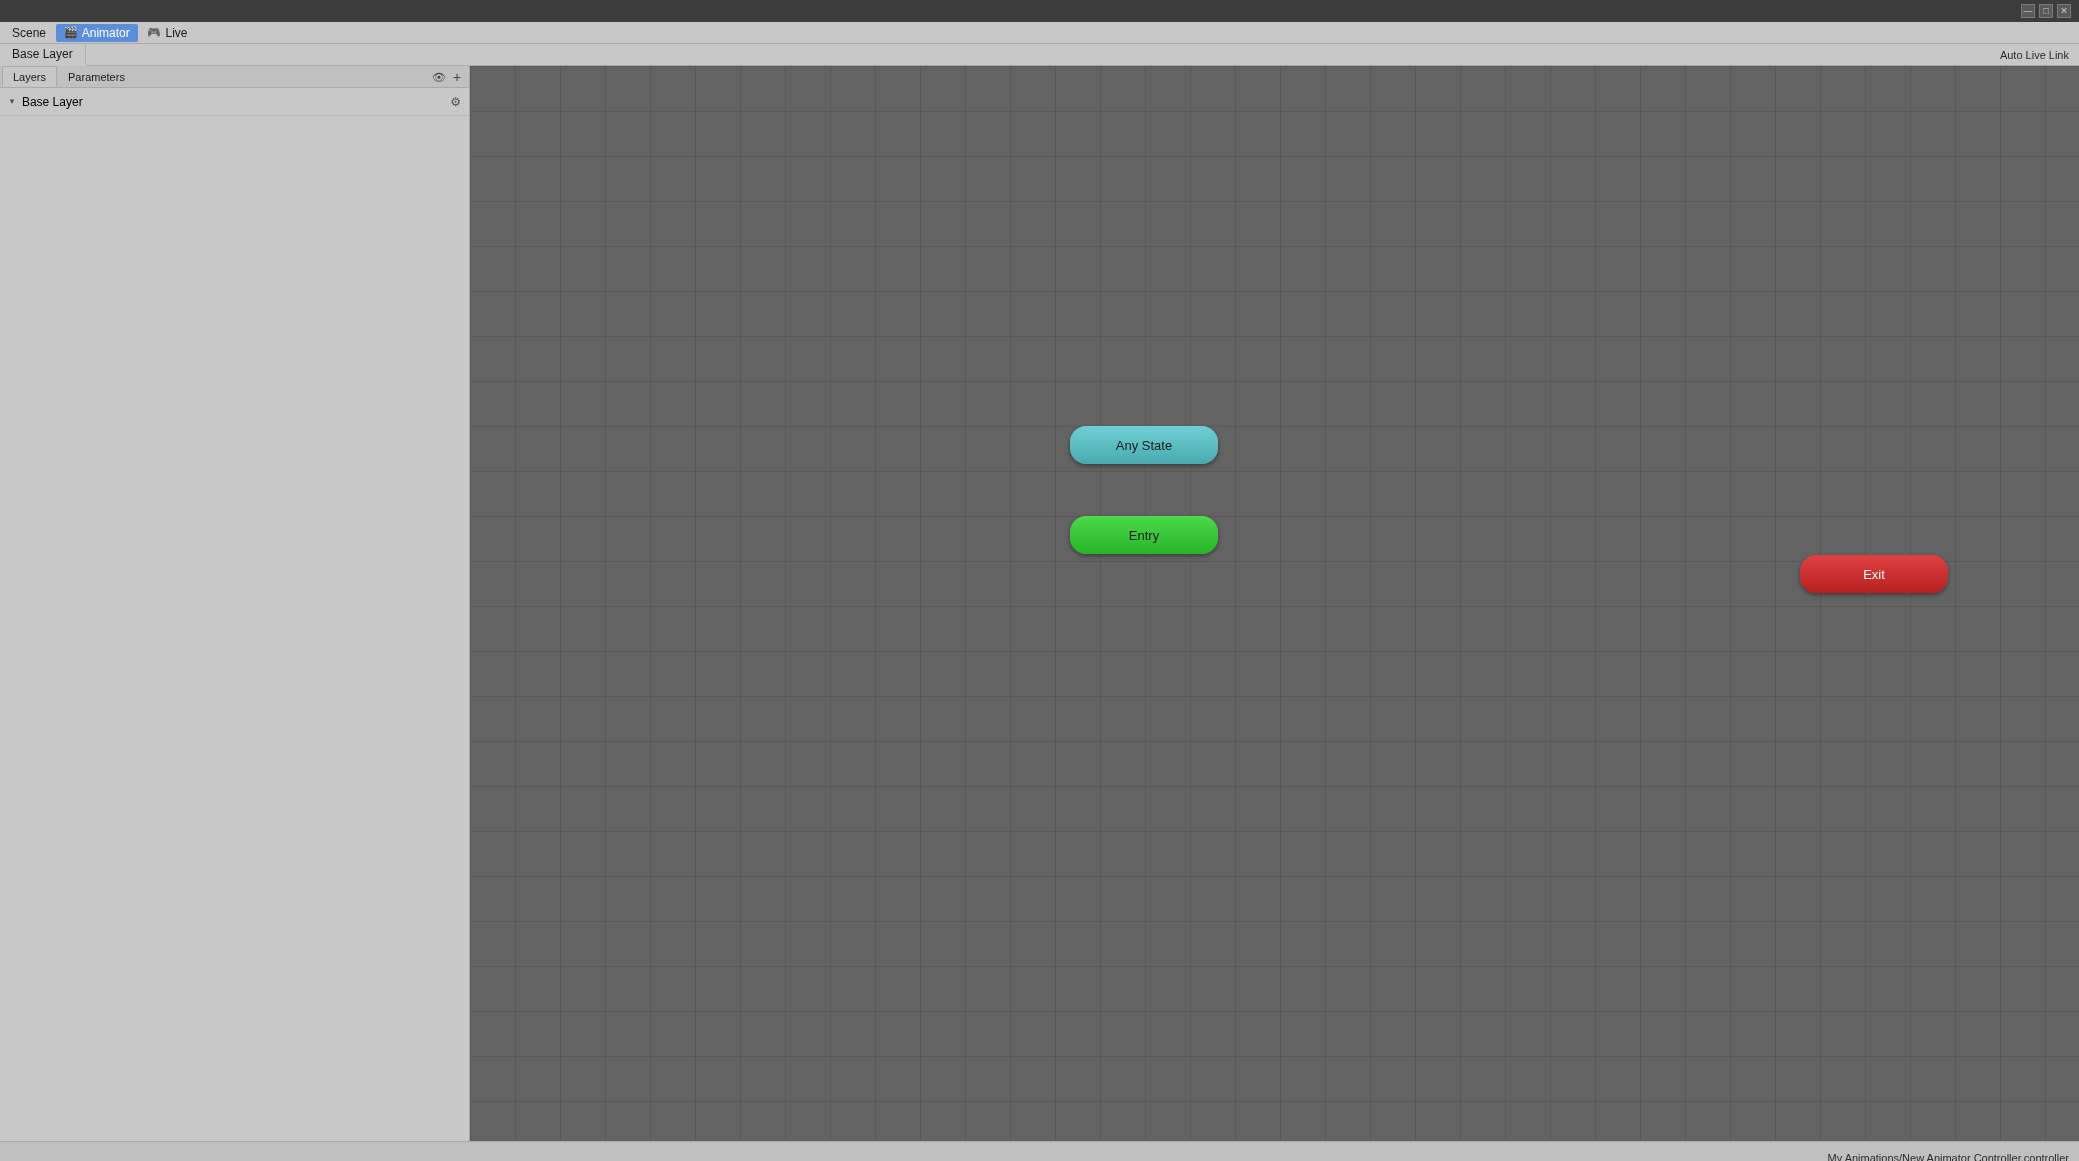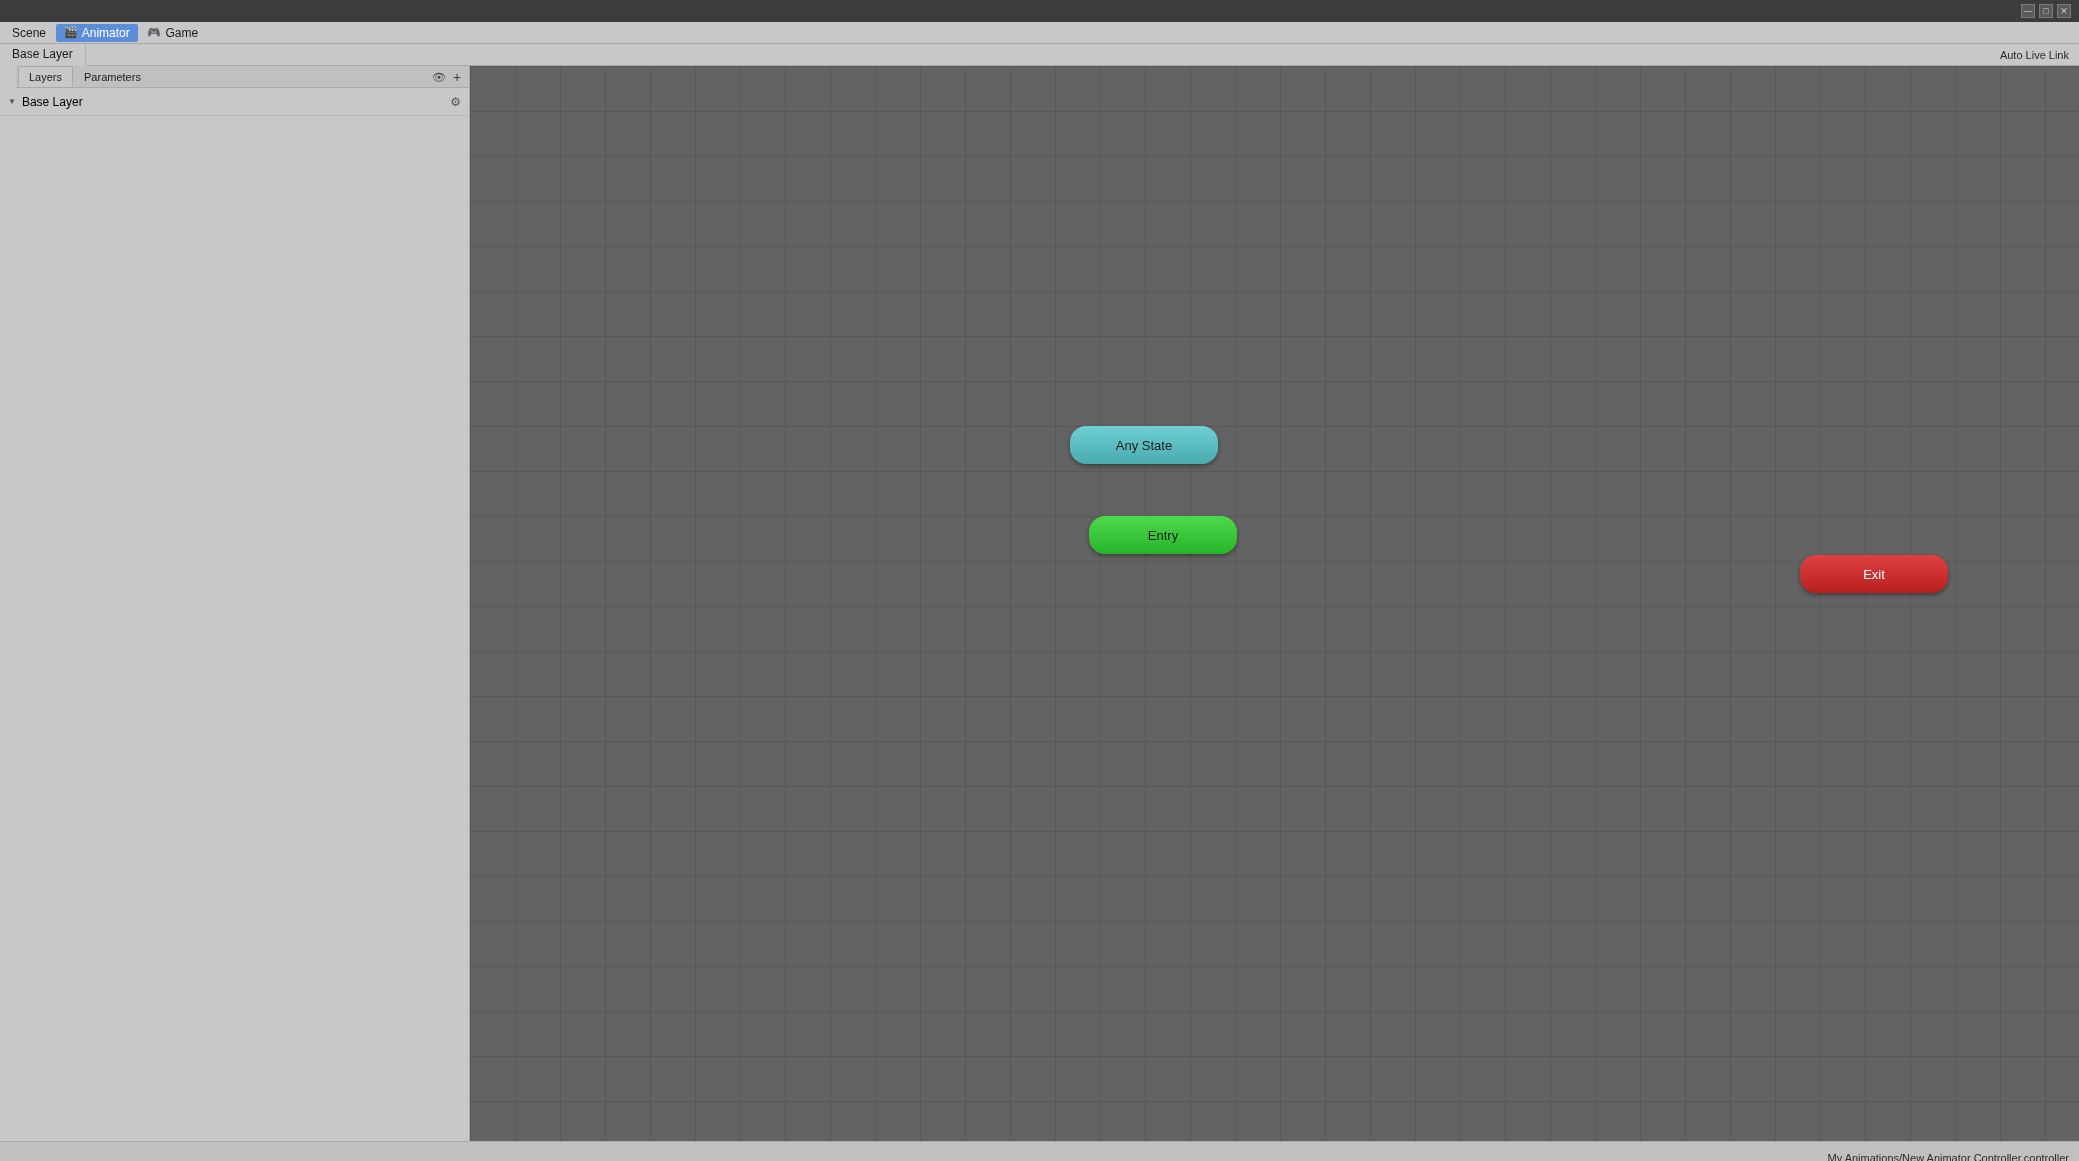--- a/index.html
+++ b/index.html
@@ -116,21 +116,20 @@
       flex-direction: column;
     }
     .panel-tabs {
       height: 22px;
       background: #c0c0c0;
       display: flex;
       align-items: stretch;
       border-bottom: 1px solid #aaa;
       padding: 0 2px;
       position: relative;
-      margin-left: 16px;
     }
     .panel-tab {
       padding: 0 10px;
       font-size: 11px;
       color: #1a1a1a;
       cursor: pointer;
       display: flex;
       align-items: center;
       border: 1px solid transparent;
     }
@@ -273,21 +272,21 @@
 <div class="menu-bar">
   <div class="menu-item">
     <span>Scene</span>
   </div>
   <div class="menu-item active">
     <span style="font-size:11px;">🎬</span>
     <span>Animator</span>
   </div>
   <div class="menu-item">
     <span style="font-size:11px;">🎮</span>
-    <span>Game</span>
+    <span>Live</span>
   </div>
 </div>
 
 <div class="tab-bar">
   <div class="tab active">
     <span class="tab-label">Base Layer</span>
   </div>
   <div class="auto-live-link">
     <span>Auto Live Link</span>
   </div>
@@ -319,21 +318,21 @@
     </div>
   </div>
 
   <div class="graph-area">
     <div class="grid-canvas"></div>
 
     <div class="state-node any-state" style="left: 600px; top: 360px;">
       <span>Any State</span>
     </div>
 
-    <div class="state-node entry" style="left: 600px; top: 450px; margin-left: 19px;">
+    <div class="state-node entry" style="left: 600px; top: 450px;">
       <span>Entry</span>
     </div>
 
     <div class="state-node exit" style="left: 1330px; top: 450px;">
       <span>Exit</span>
     </div>
   </div>
 </div>
 
 <div class="status-bar">

